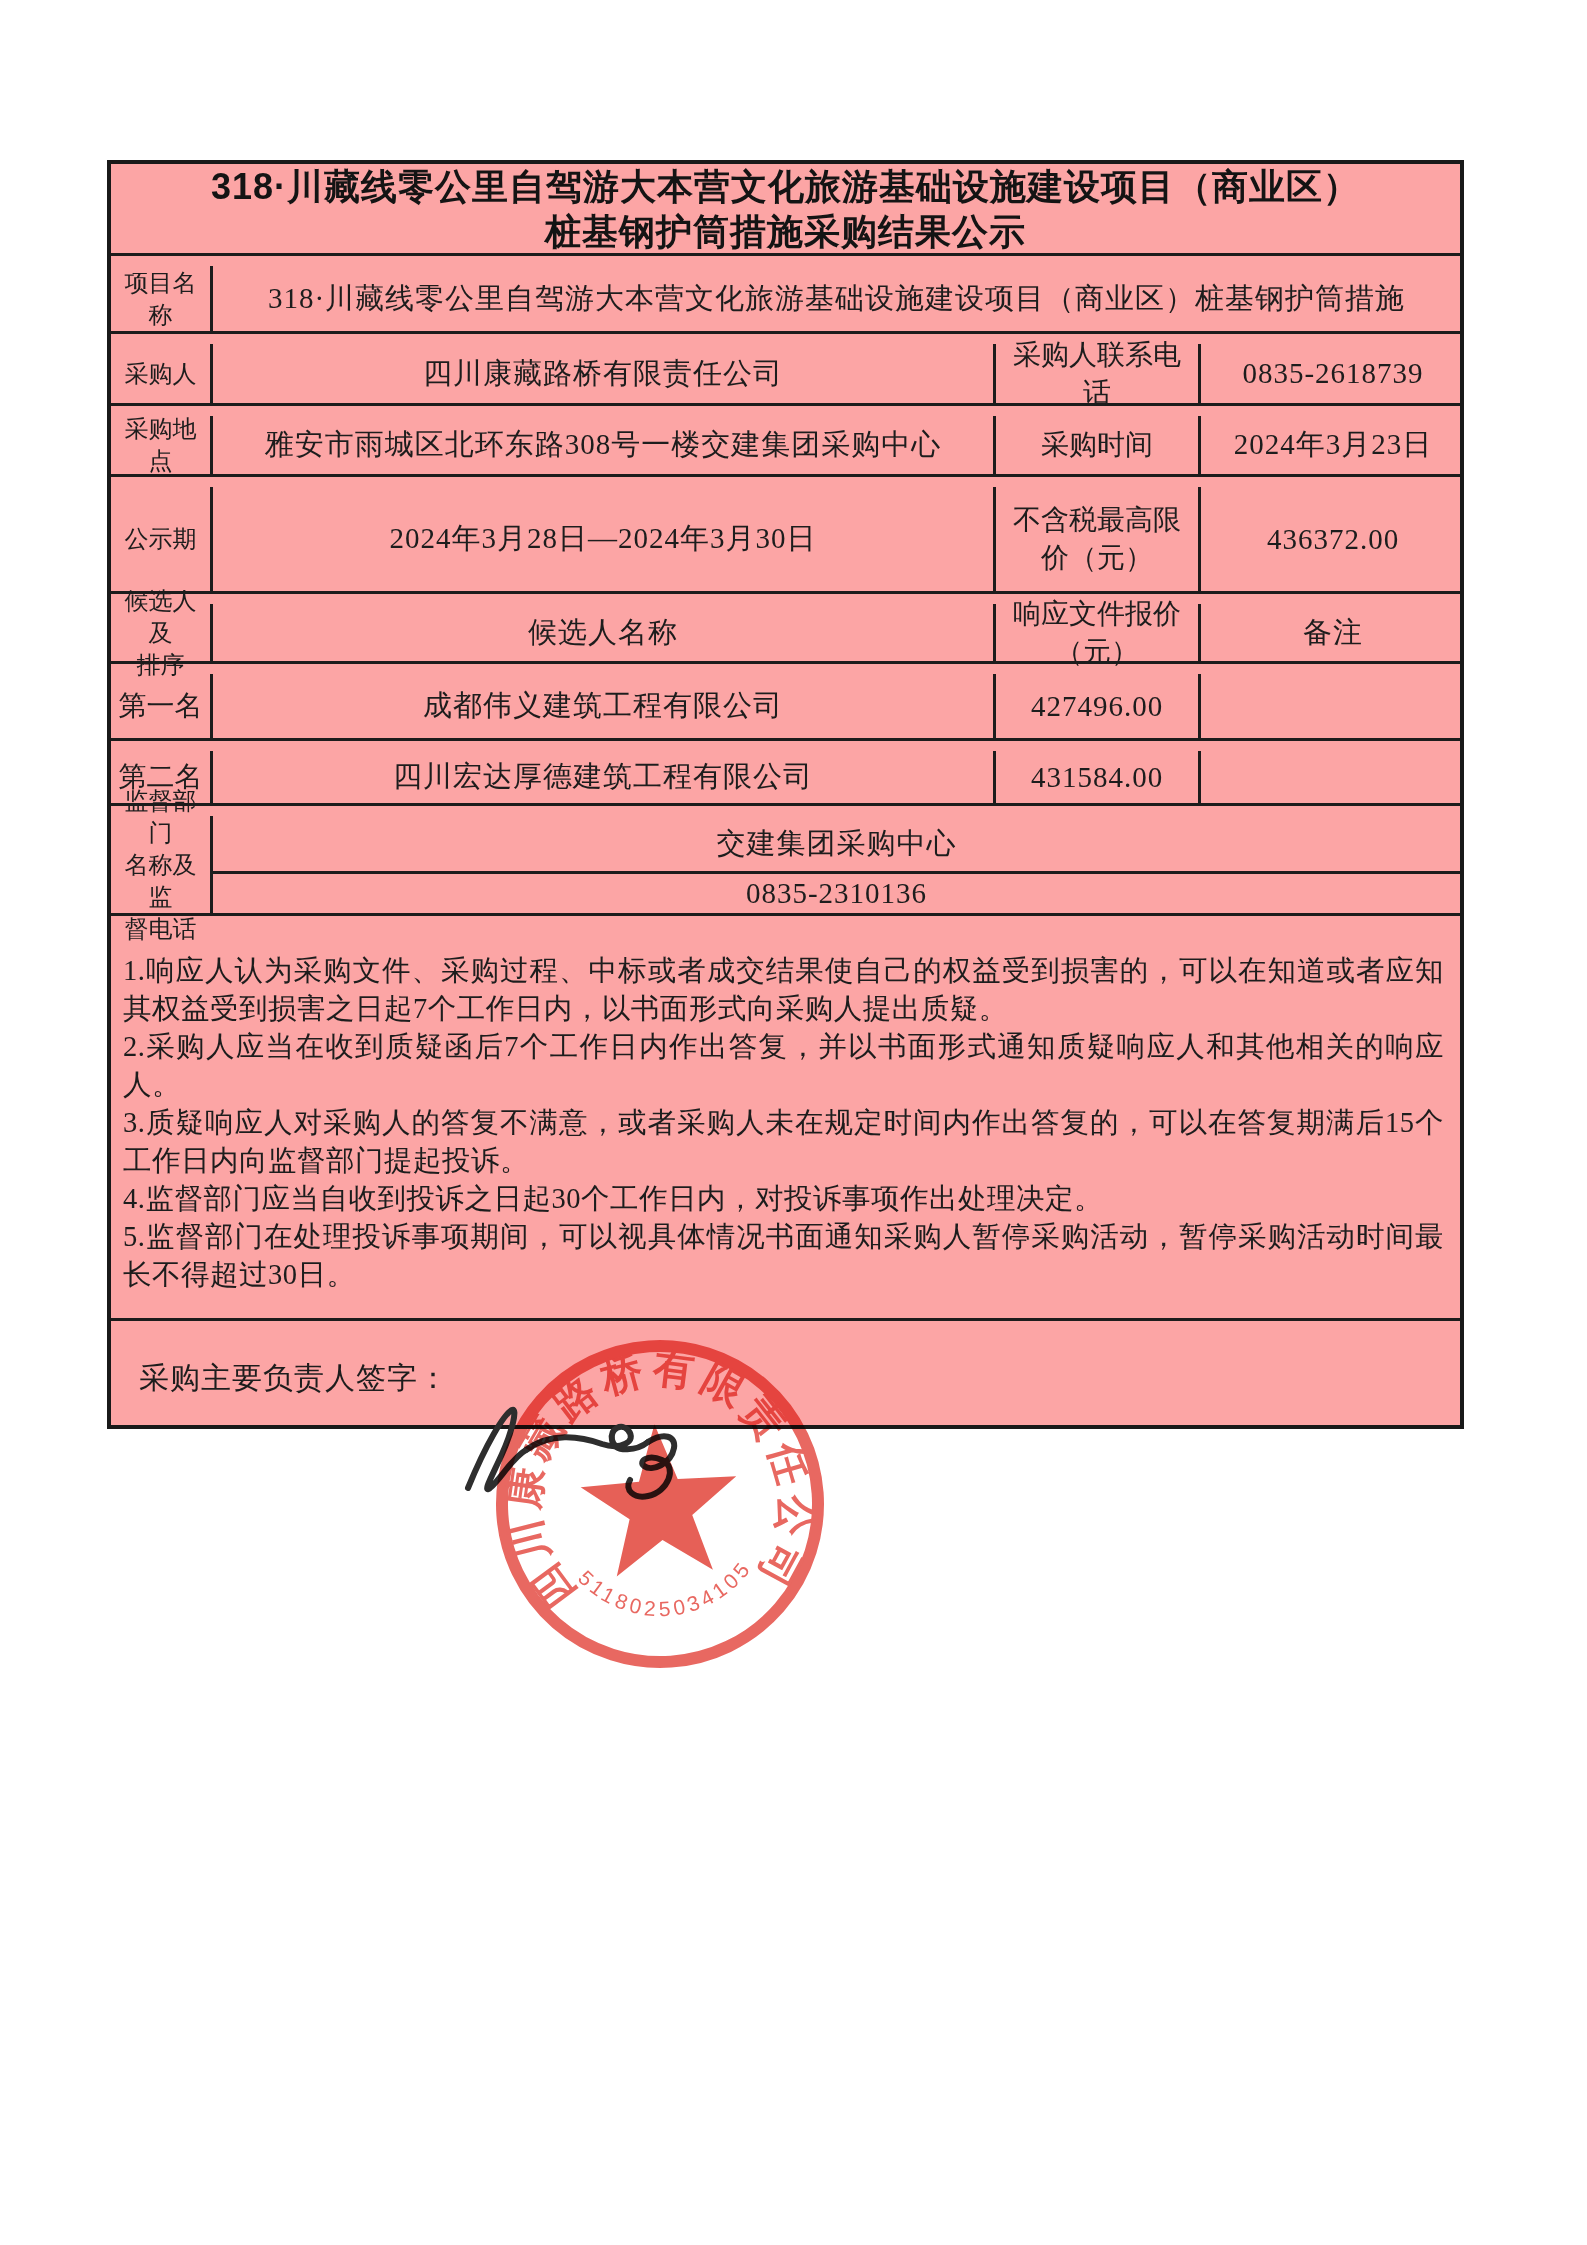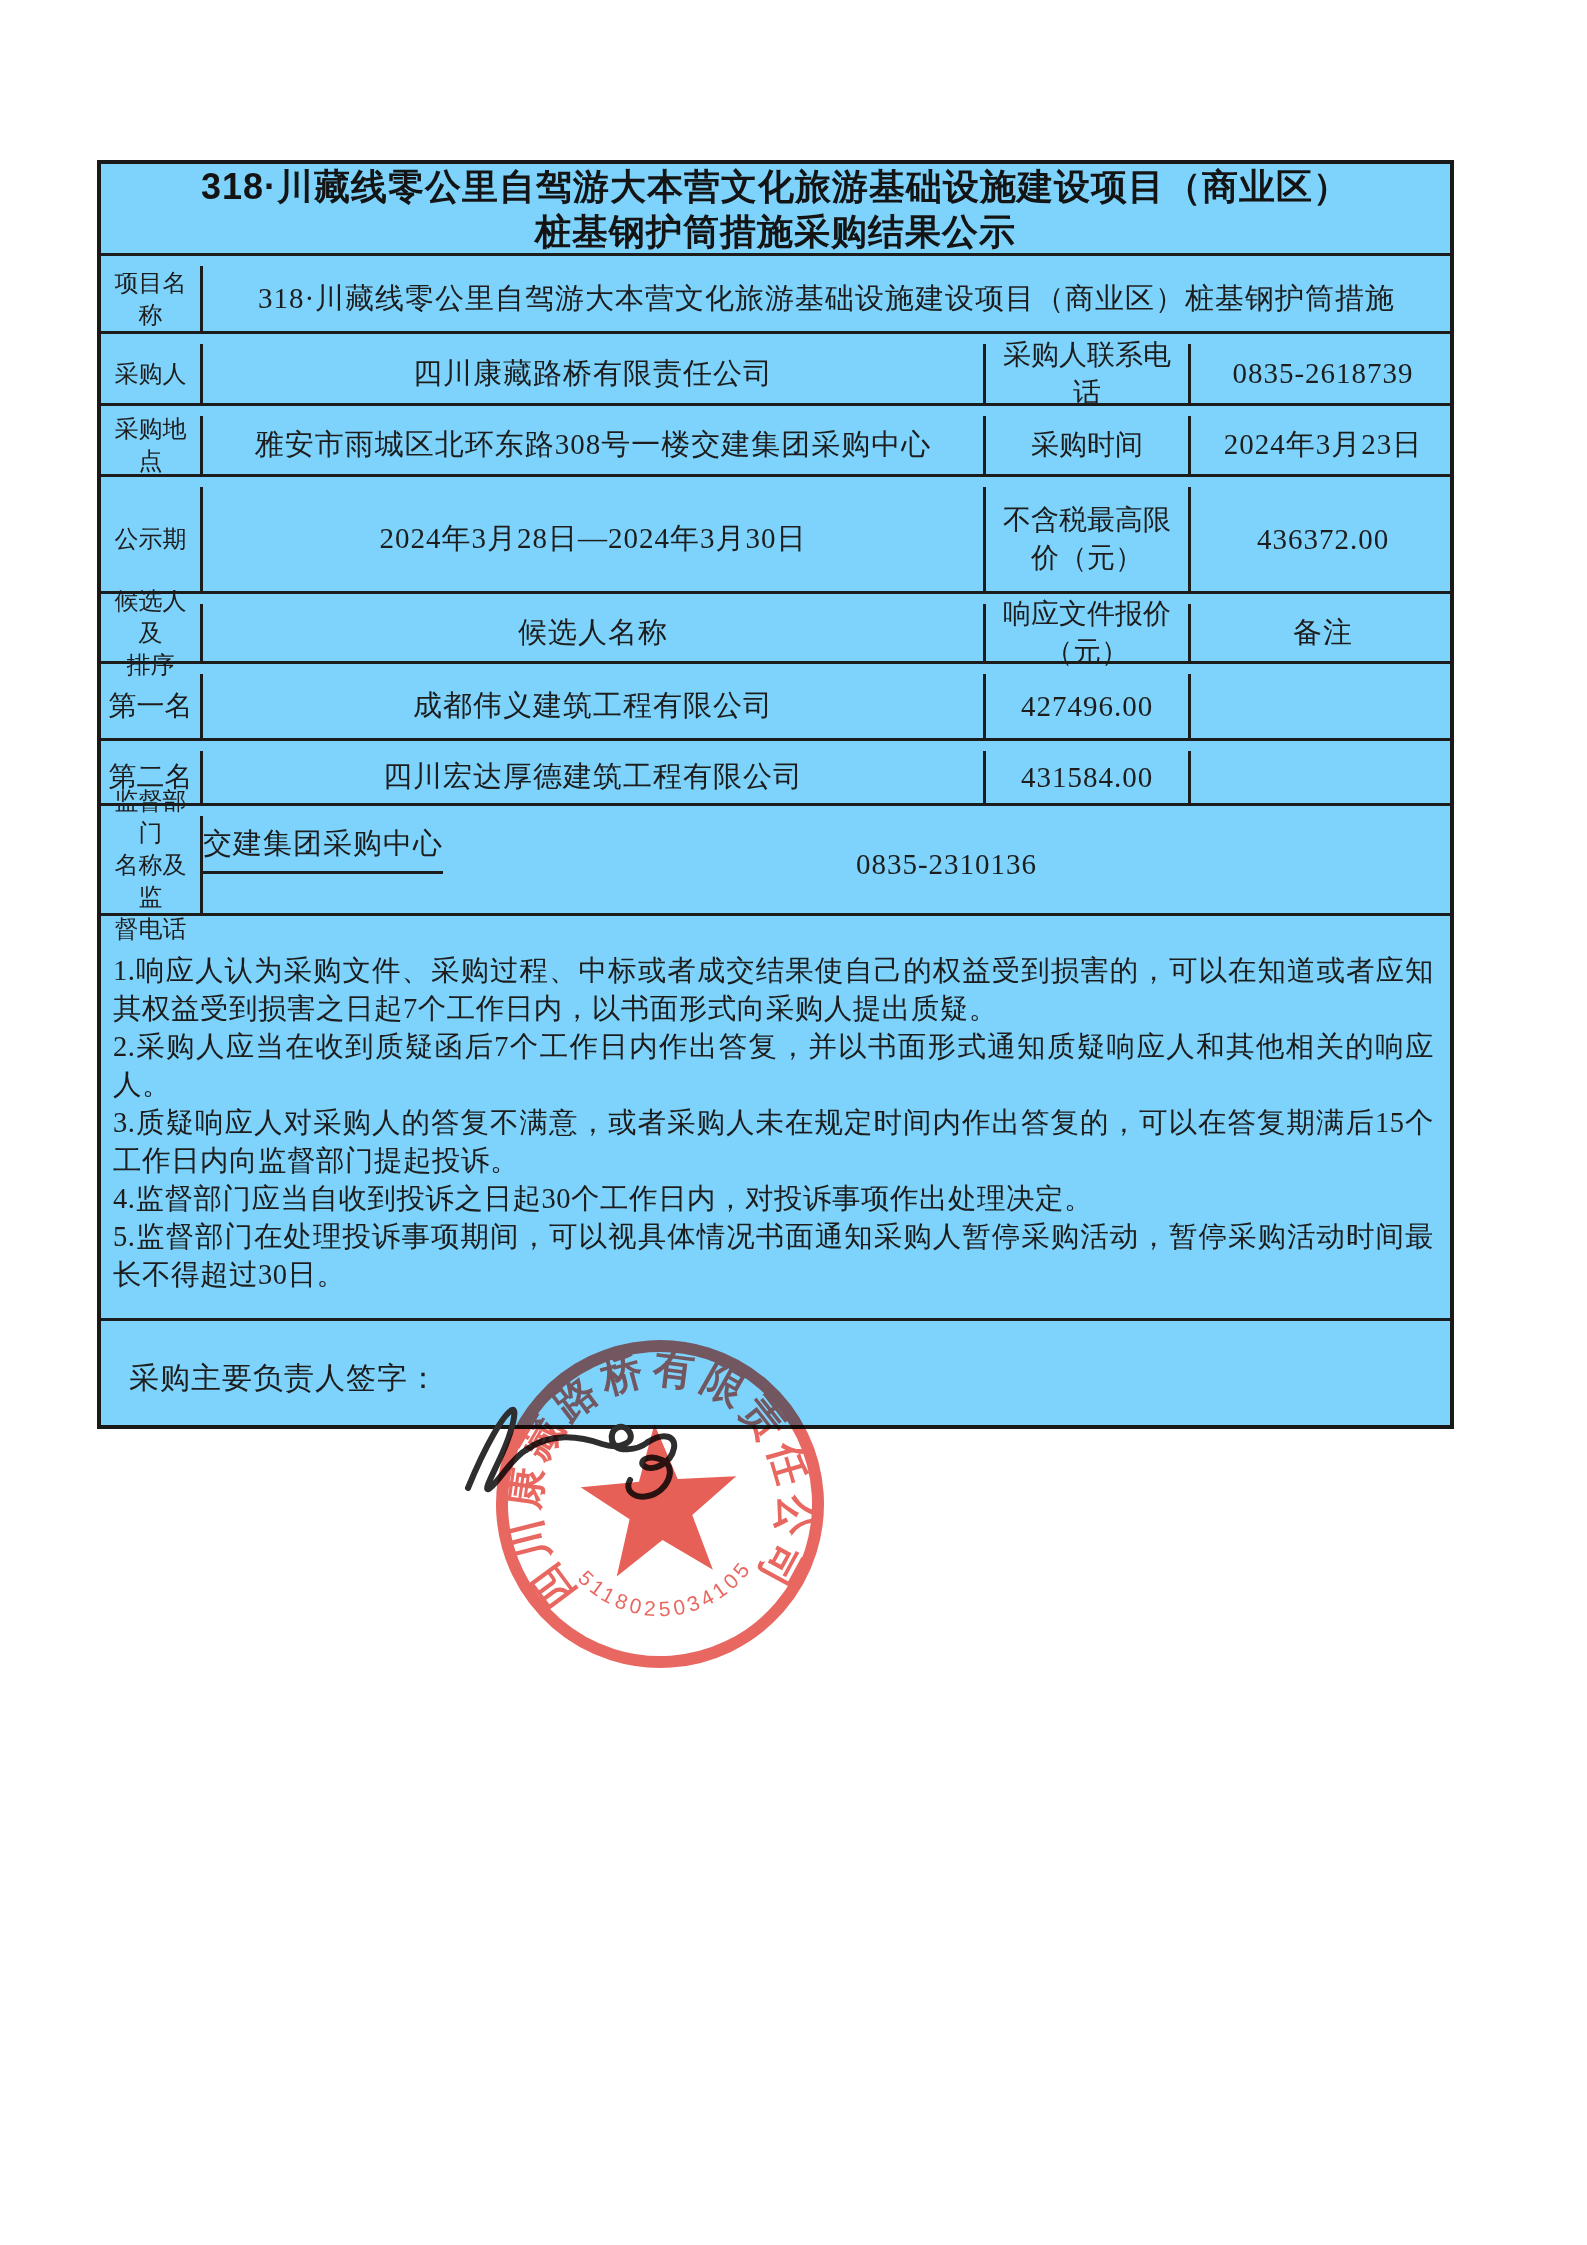--- a/index.html
+++ b/index.html
@@ -3,22 +3,22 @@
 <meta charset="utf-8">
 <style>
   html,body{margin:0;padding:0;}
   body{
     width:1587px;height:2245px;background:#ffffff;position:relative;
     font-family:"Liberation Serif","DejaVu Serif",serif;
     color:#1d1d1d;overflow:hidden;
   }
   .page{position:absolute;inset:0;}
   .doc-table{
-    position:absolute;left:97px;top:160px;width:1357px;
-    border:4px solid #191919;box-sizing:border-box;background:#7dd3fc;
+    position:absolute;left:107px;top:160px;width:1357px;
+    border:4px solid #191919;box-sizing:border-box;background:#fca5a5;
   }
   .row{display:flex;border-bottom:3px solid #1c1c1c;box-sizing:border-box;}
   .row:last-child{border-bottom:none;}
   .cell{
     border-right:3px solid #1c1c1c;box-sizing:border-box;
     display:flex;align-items:center;justify-content:center;
     text-align:center;padding:2px 6px;font-size:29px;letter-spacing:1px;margin-top:10px;
   }
   .cell:last-child{border-right:none;}
   .c1{flex:0 0 102px;}
@@ -28,21 +28,21 @@
   .cm{flex:1;}
   .label{font-size:24px;padding:2px 2px;letter-spacing:0;}
   .c3.label{font-size:28px;letter-spacing:0;}
   .prewrap{white-space:pre-line;}
   .title-row{align-items:center;justify-content:center;}
   .title-box{
     width:100%;text-align:center;font-family:"Liberation Sans","DejaVu Sans",sans-serif;
     font-weight:700;font-size:36px;line-height:45px;letter-spacing:1px;color:#141414;
   }
   .nopad{padding:0;}
-  .subcol{display:flex;flex-direction:row;width:100%;height:100%;}
+  .subcol{display:flex;flex-direction:column;width:100%;height:100%;}
   .subrow{
     display:flex;align-items:center;justify-content:center;
     font-size:29px;box-sizing:border-box;
   }
   .subrow-top{border-bottom:3px solid #1c1c1c;}
   .notice-cell{
     display:block;text-align:justify;padding:26px 16px 0 12px;
     font-size:28.5px;line-height:38px;letter-spacing:0.5px;
   }
   .notice-cell p{margin:0;text-justify:inter-character;}

